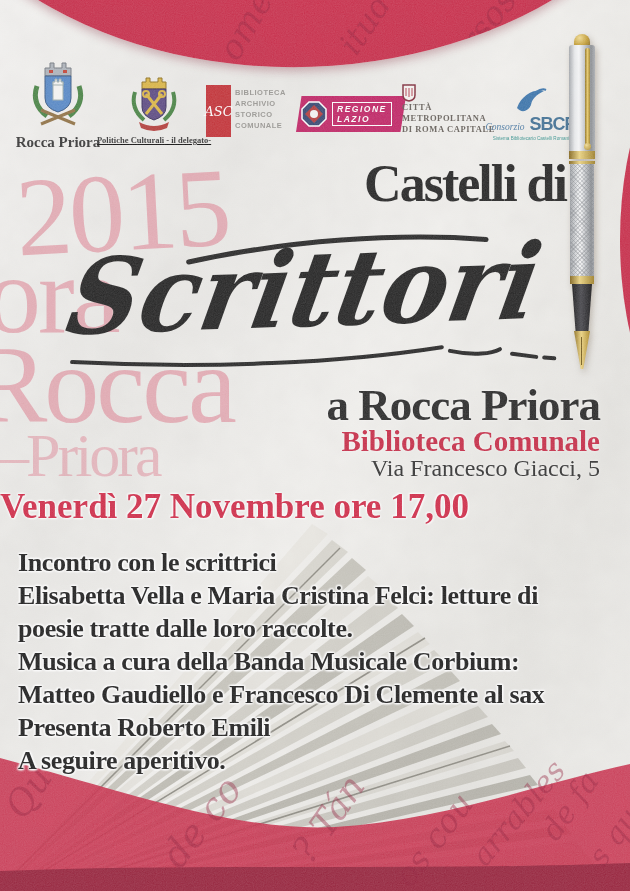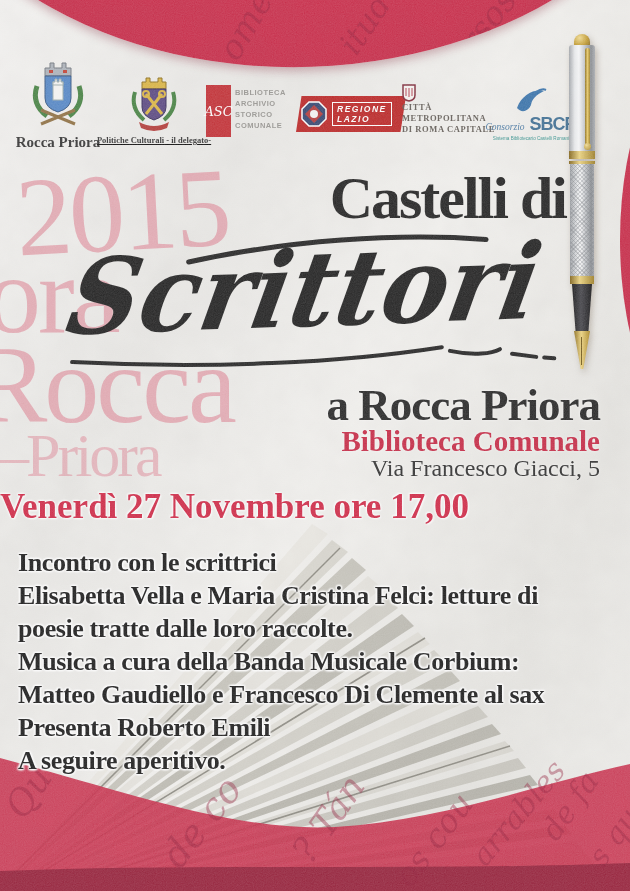--- a/index.html
+++ b/index.html
@@ -34,36 +34,36 @@
   .l1 .logo-caption{font-size:15px;margin-top:2px;}
   .l2{left:102px;top:72px;width:104px;text-decoration:underline;}
   .l2 .logo-caption{font-size:8.5px;margin-top:3px;}
   .l3{left:206px;top:85px;display:flex;flex-direction:row;align-items:flex-start;gap:4px;}
   .l3-block{width:25px;height:52px;background:#c0262c;color:#fff;display:flex;
             align-items:center;justify-content:center;font-style:italic;
             font-family:"DejaVu Serif",serif;font-size:13px;}
   .l3-lines{display:flex;flex-direction:column;gap:2px;padding-top:3px;}
   .l3-lines span{font-family:"Liberation Sans",sans-serif;font-size:7.5px;font-weight:700;
             color:#93918d;letter-spacing:.5px;}
-  .l4{left:296px;top:96px;width:100px;height:36px;background:#b91c1c;flex-direction:row;
+  .l4{left:296px;top:96px;width:100px;height:36px;background:#be185d;flex-direction:row;
       display:flex;align-items:center;gap:5px;padding:0 5px;
       clip-path:polygon(5% 0,100% 0,95% 100%,0 100%);}
   .l4-txtbox{border:1px solid #fff;padding:1px 4px;display:flex;flex-direction:column;}
   .l4-txtbox span{color:#fff;font-family:"Liberation Sans",sans-serif;font-weight:700;
       font-style:italic;font-size:8.5px;letter-spacing:1.5px;line-height:10px;}
   .l5{left:402px;top:84px;align-items:flex-start;}
   .l5-line{font-family:"Liberation Serif",serif;font-size:8.5px;color:#5c5650;
       letter-spacing:.6px;line-height:11px;font-weight:700;}
   .l6{left:490px;top:88px;width:82px;}
   .l6-nameRow{display:flex;align-items:baseline;gap:5px;}
   .l6-small{font-style:italic;font-size:9.5px;color:#3f729f;font-family:"Liberation Serif",serif;}
   .l6-big{font-size:18px;font-weight:700;color:#35688f;font-family:"Liberation Sans",sans-serif;letter-spacing:-1px;}
   .l6-tag{font-size:4.6px;color:#2e8f8a;font-family:"Liberation Sans",sans-serif;margin-top:1px;white-space:nowrap;}
   
-  .title1{position:absolute;top:164px;right:64px;font-size:60px;font-weight:700;
+  .title1{position:absolute;top:154px;right:64px;font-size:52px;font-weight:700;
           color:#171717;letter-spacing:-2px;z-index:8;white-space:nowrap;}
   .script-svg{position:absolute;left:40px;top:214px;width:525px;height:168px;z-index:8;
           transform:rotate(-2deg);}
   .subtitle{position:absolute;top:379px;right:30px;font-size:45px;font-weight:700;
           color:#1c1c1c;letter-spacing:-1px;z-index:8;white-space:nowrap;
           text-shadow:0 0 3px rgba(255,255,255,.8);}
   .venue-name{position:absolute;top:425px;right:30px;font-size:29px;font-weight:700;
           color:#c4203d;z-index:8;white-space:nowrap;text-shadow:0 0 3px rgba(255,255,255,.8);}
   .venue-addr{position:absolute;top:455px;right:30px;font-size:24px;color:#262626;z-index:8;
           white-space:nowrap;text-shadow:0 0 3px rgba(255,255,255,.8);margin-left:12px;}

